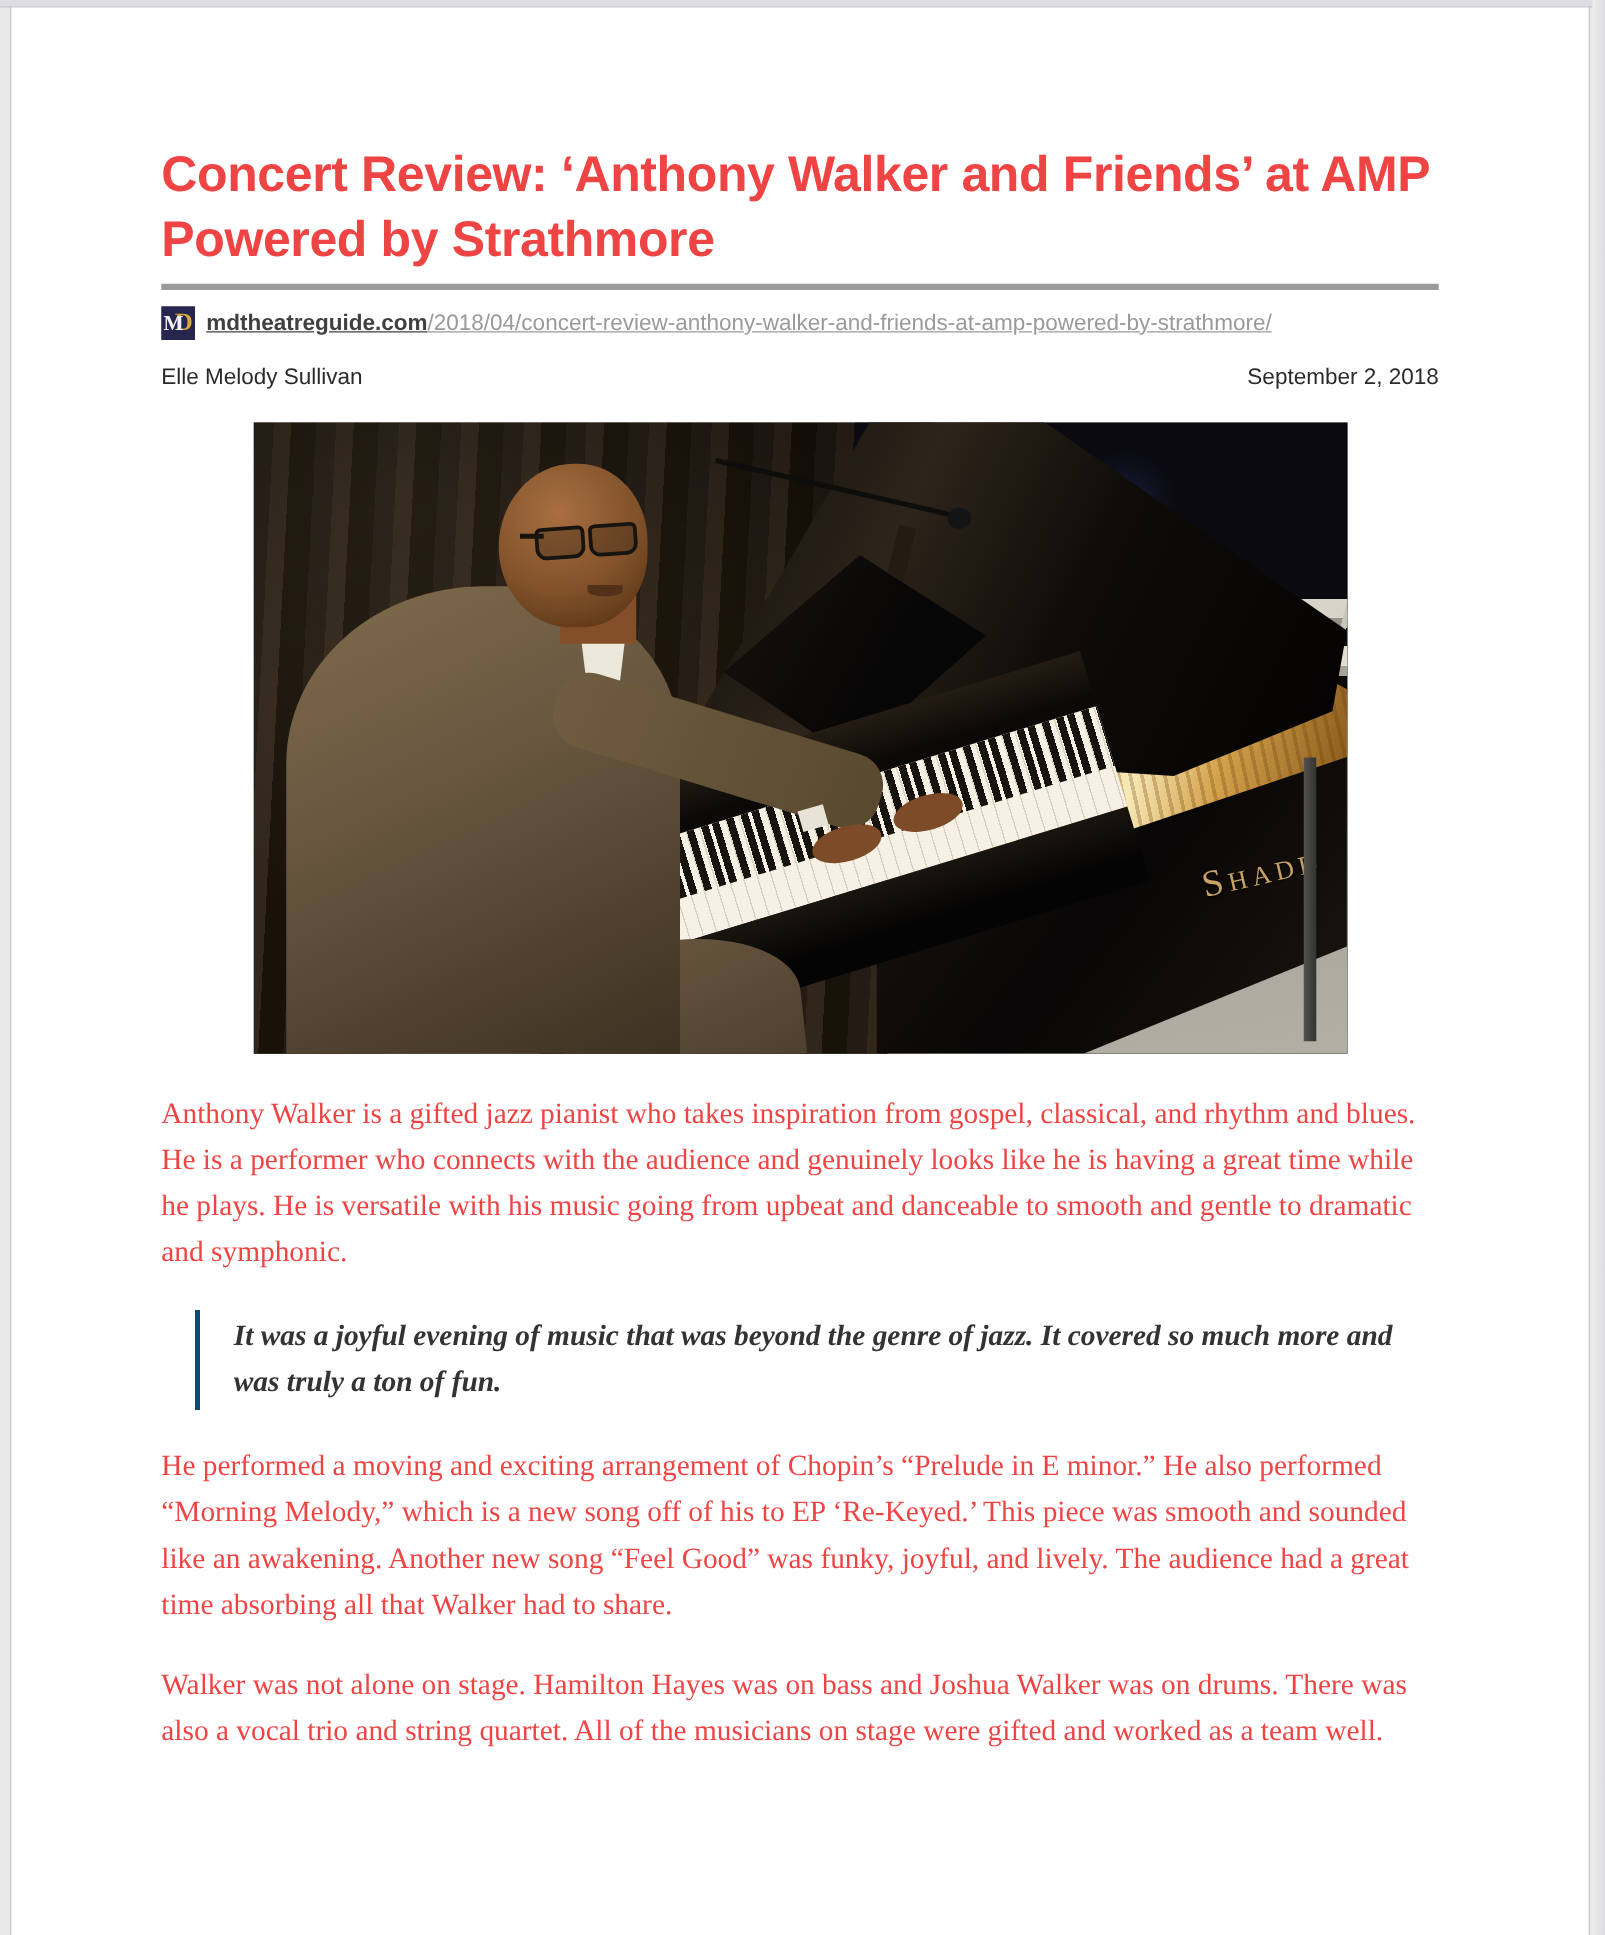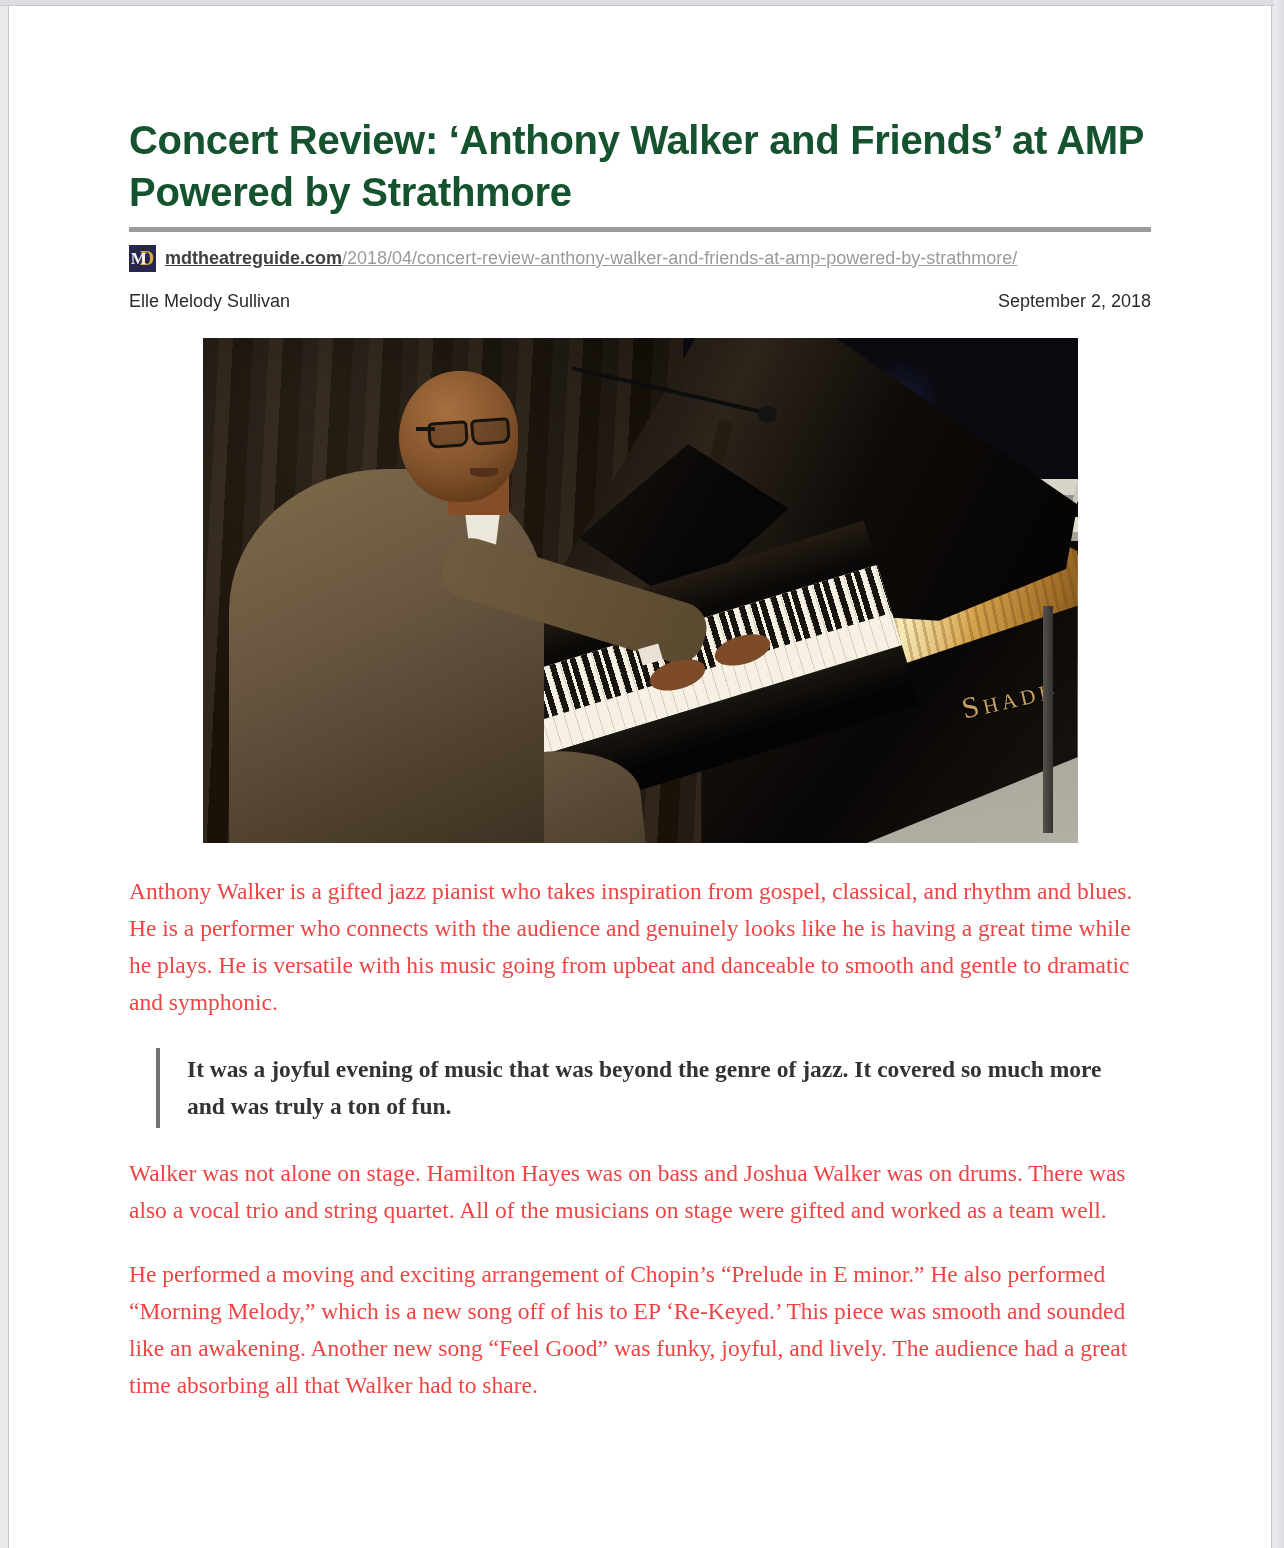--- a/index.html
+++ b/index.html
@@ -15,21 +15,21 @@
     position:absolute; left:8px; top:5px; width:1264px; height:1543px;
     background:#ffffff; border:1px solid #c7c7cc; border-bottom:none;
     box-sizing:border-box;
   }
   .right-gutter { position:absolute; right:0; top:0; width:10px; height:1548px;
     background:linear-gradient(90deg,#ededf0,#dcdce1); }
   .content { width:1022px; margin:0 auto; padding-top:108px; color:#1b1b1b; }
 
   h1.title {
     font-family:"Liberation Sans", sans-serif;
-    font-size:40px; line-height:52px; font-weight:bold; color:#14532d;
+    font-size:40px; line-height:52px; font-weight:bold; color:#ef4444;
     margin:0; letter-spacing:-0.3px;
   }
   .rule { height:5px; background:#9b9b9b; margin-top:9px; }
 
   .source-row { display:flex; align-items:center; gap:9px; margin-top:13px;
     font-family:"Liberation Sans", sans-serif; font-size:18px; }
   .favicon {
     width:27px; height:27px; background:#26264e; flex:0 0 27px;
     display:flex; align-items:center; justify-content:center;
     font-family:"Liberation Serif", serif; font-weight:bold; user-select:none;
@@ -118,22 +118,22 @@
     border-radius:26px; transform:rotate(17deg); }
   .ph-cuff { left:50%; top:61%; width:2.4%; height:3.4%; background:#e8e3d6; transform:rotate(-16deg); }
   .ph-hand { width:6.5%; height:5.5%; background:#7d4b27; border-radius:50%; transform:rotate(-16deg); }
   .ph-hand.h1 { left:51%; top:64%; }
   .ph-hand.h2 { left:58.5%; top:59%; }
 
   figcaption { margin:14px auto 0; max-width:880px; text-align:center;
     font-size:20.5px; line-height:33px; color:#161616; }
 
   .content p.body-text { font-size:23.5px; line-height:37px; margin:0 0 27px; color:#ef4444; }
-  blockquote { margin:0 0 27px 27px; border-left:4px solid #737373;
-    padding:3px 30px 3px 27px; }
+  blockquote { margin:0 0 27px 27px; border-left:4px solid #0c4a6e;
+    padding:3px 30px 3px 27px;font-style:italic; }
   blockquote p { font-size:23.5px; line-height:37px; margin:0; font-weight:bold; color:#333333; }
 </style>
 </head>
 <body>
 
 <div class="top-edge"></div>
 <div class="page">
   <div class="content">
 
     <h1 class="title">Concert Review: ‘Anthony Walker and Friends’ at AMP Powered by Strathmore</h1>
@@ -196,19 +196,19 @@
         <div class="ph-hand h2"></div>
       </div>
     </figure>
 
     <p class="body-text">Anthony Walker is a gifted jazz pianist who takes inspiration from gospel, classical, and rhythm and blues. He is a performer who connects with the audience and genuinely looks like he is having a great time while he plays. He is versatile with his music going from upbeat and danceable to smooth and gentle to dramatic and symphonic.</p>
 
     <blockquote>
       <p>It was a joyful evening of music that was beyond the genre of jazz. It covered so much more and was truly a ton of fun.</p>
     </blockquote>
 
+    <p class="body-text">He performed a moving and exciting arrangement of Chopin’s “Prelude in E minor.” He also performed “Morning Melody,” which is a new song off of his to EP ‘Re-Keyed.’ This piece was smooth and sounded like an awakening. Another new song “Feel Good” was funky, joyful, and lively. The audience had a great time absorbing all that Walker had to share.</p>
+
     <p class="body-text">Walker was not alone on stage. Hamilton Hayes was on bass and Joshua Walker was on drums. There was also a vocal trio and string quartet. All of the musicians on stage were gifted and worked as a team well.</p>
-
-    <p class="body-text">He performed a moving and exciting arrangement of Chopin’s “Prelude in E minor.” He also performed “Morning Melody,” which is a new song off of his to EP ‘Re-Keyed.’ This piece was smooth and sounded like an awakening. Another new song “Feel Good” was funky, joyful, and lively. The audience had a great time absorbing all that Walker had to share.</p>
 
   </div>
 </div>
 <div class="right-gutter"></div>
 
 </body></html>

